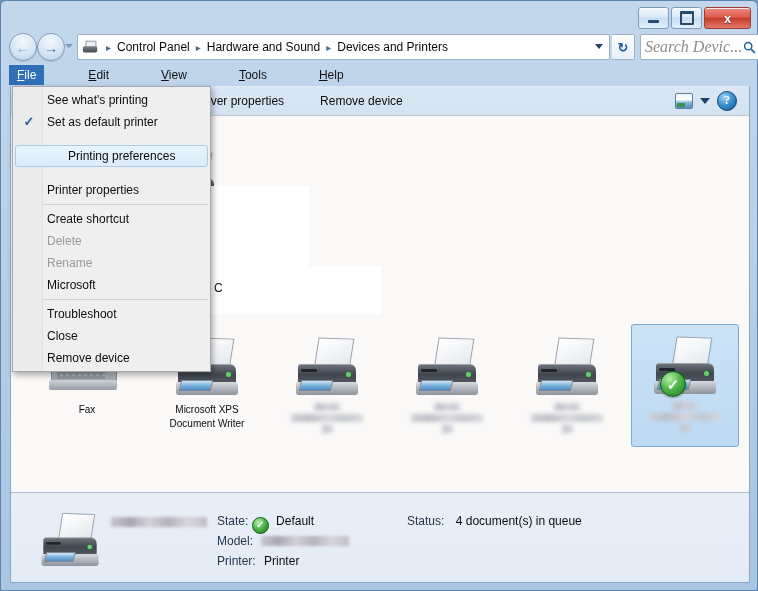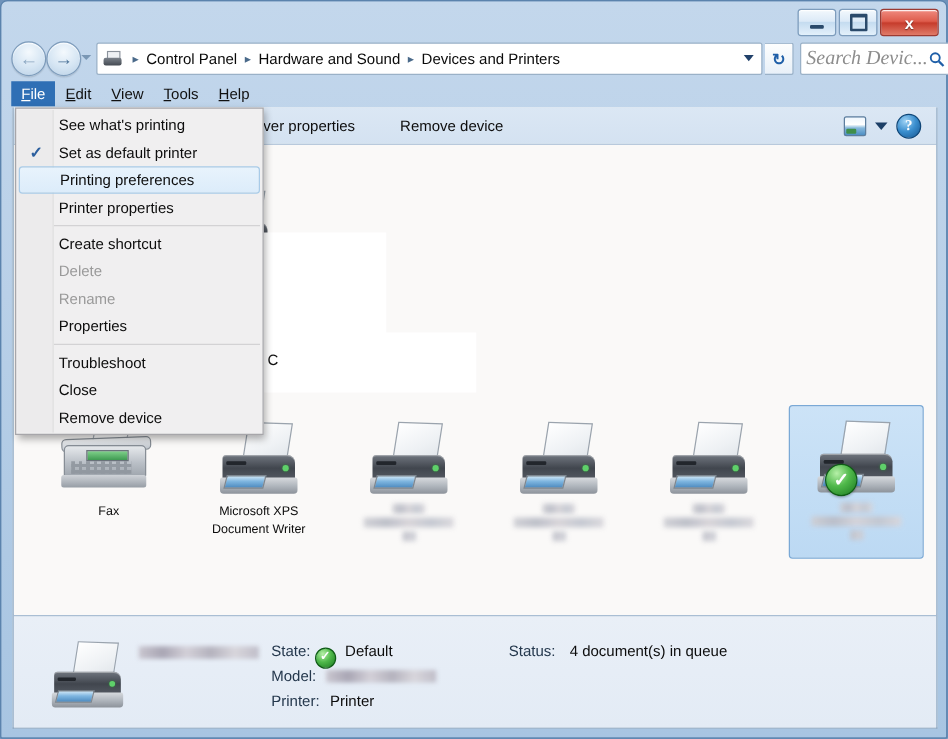--- a/index.html
+++ b/index.html
@@ -104,21 +104,21 @@
     background:#ffffff; border:1px solid #9ab1c7; border-radius:2px;
     display:flex; align-items:center; padding:0 4px;
   }
   #searchbox .ph {
     flex:1; font-size:16px; color:#8d8d8d; font-style:italic;
     font-family:Liberation Serif, serif;
   }
   
   #menubar {
     position:absolute; left:8px; top:64px; width:742px; height:20px;
-    display:flex; align-items:center;
+    display:flex; align-items:center;gap:36px;
   }
   .mb-item {
     font-size:12px; color:#111; padding:3px 8px; white-space:nowrap;
   }
   .mb-item.active { background:#2f6fb5; color:#ffffff; }
   .mb-item u { text-decoration:underline; }
   
   #client {
     position:absolute; left:9px; top:85px; width:740px; height:497px;
     background:#faf9f8;
@@ -312,22 +312,22 @@
     position:relative; height:22px; line-height:22px;
     padding-left:34px; padding-right:10px;
     font-size:12px; color:#0d0d0d; white-space:nowrap;
     z-index:2;
   }
   .mi.disabled { color:#9a9a9a; }
   .mi.hl {
     background:linear-gradient(180deg,#e8f3fc 0%, #dcecfa 100%);
     border:1px solid #a8cbe8;
     border-radius:3px;
-    margin:0 2px;
-    padding-left:32px;
+    margin:12px 2px;
+    padding-left:52px;
     height:20px; line-height:20px;
   }
   .mi .chk {
     position:absolute; left:8px; top:0; width:16px; line-height:22px;
     text-align:center; color:#2c5f9e; font-size:13px; font-weight:bold;
   }
   .msep {
     height:1px; background:#d3d2d4; margin:3px 2px 3px 30px;
   }
 </style>
@@ -580,21 +580,21 @@
 
     <div class="mi disabled">
       <span>Delete</span>
     </div>
 
     <div class="mi disabled">
       <span>Rename</span>
     </div>
 
     <div class="mi">
-      <span>Properties</span>
+      <span>Microsoft</span>
     </div>
 
     <div class="msep"></div>
 
     <div class="mi">
       <span>Troubleshoot</span>
     </div>
 
     <div class="mi">
       <span>Close</span>

